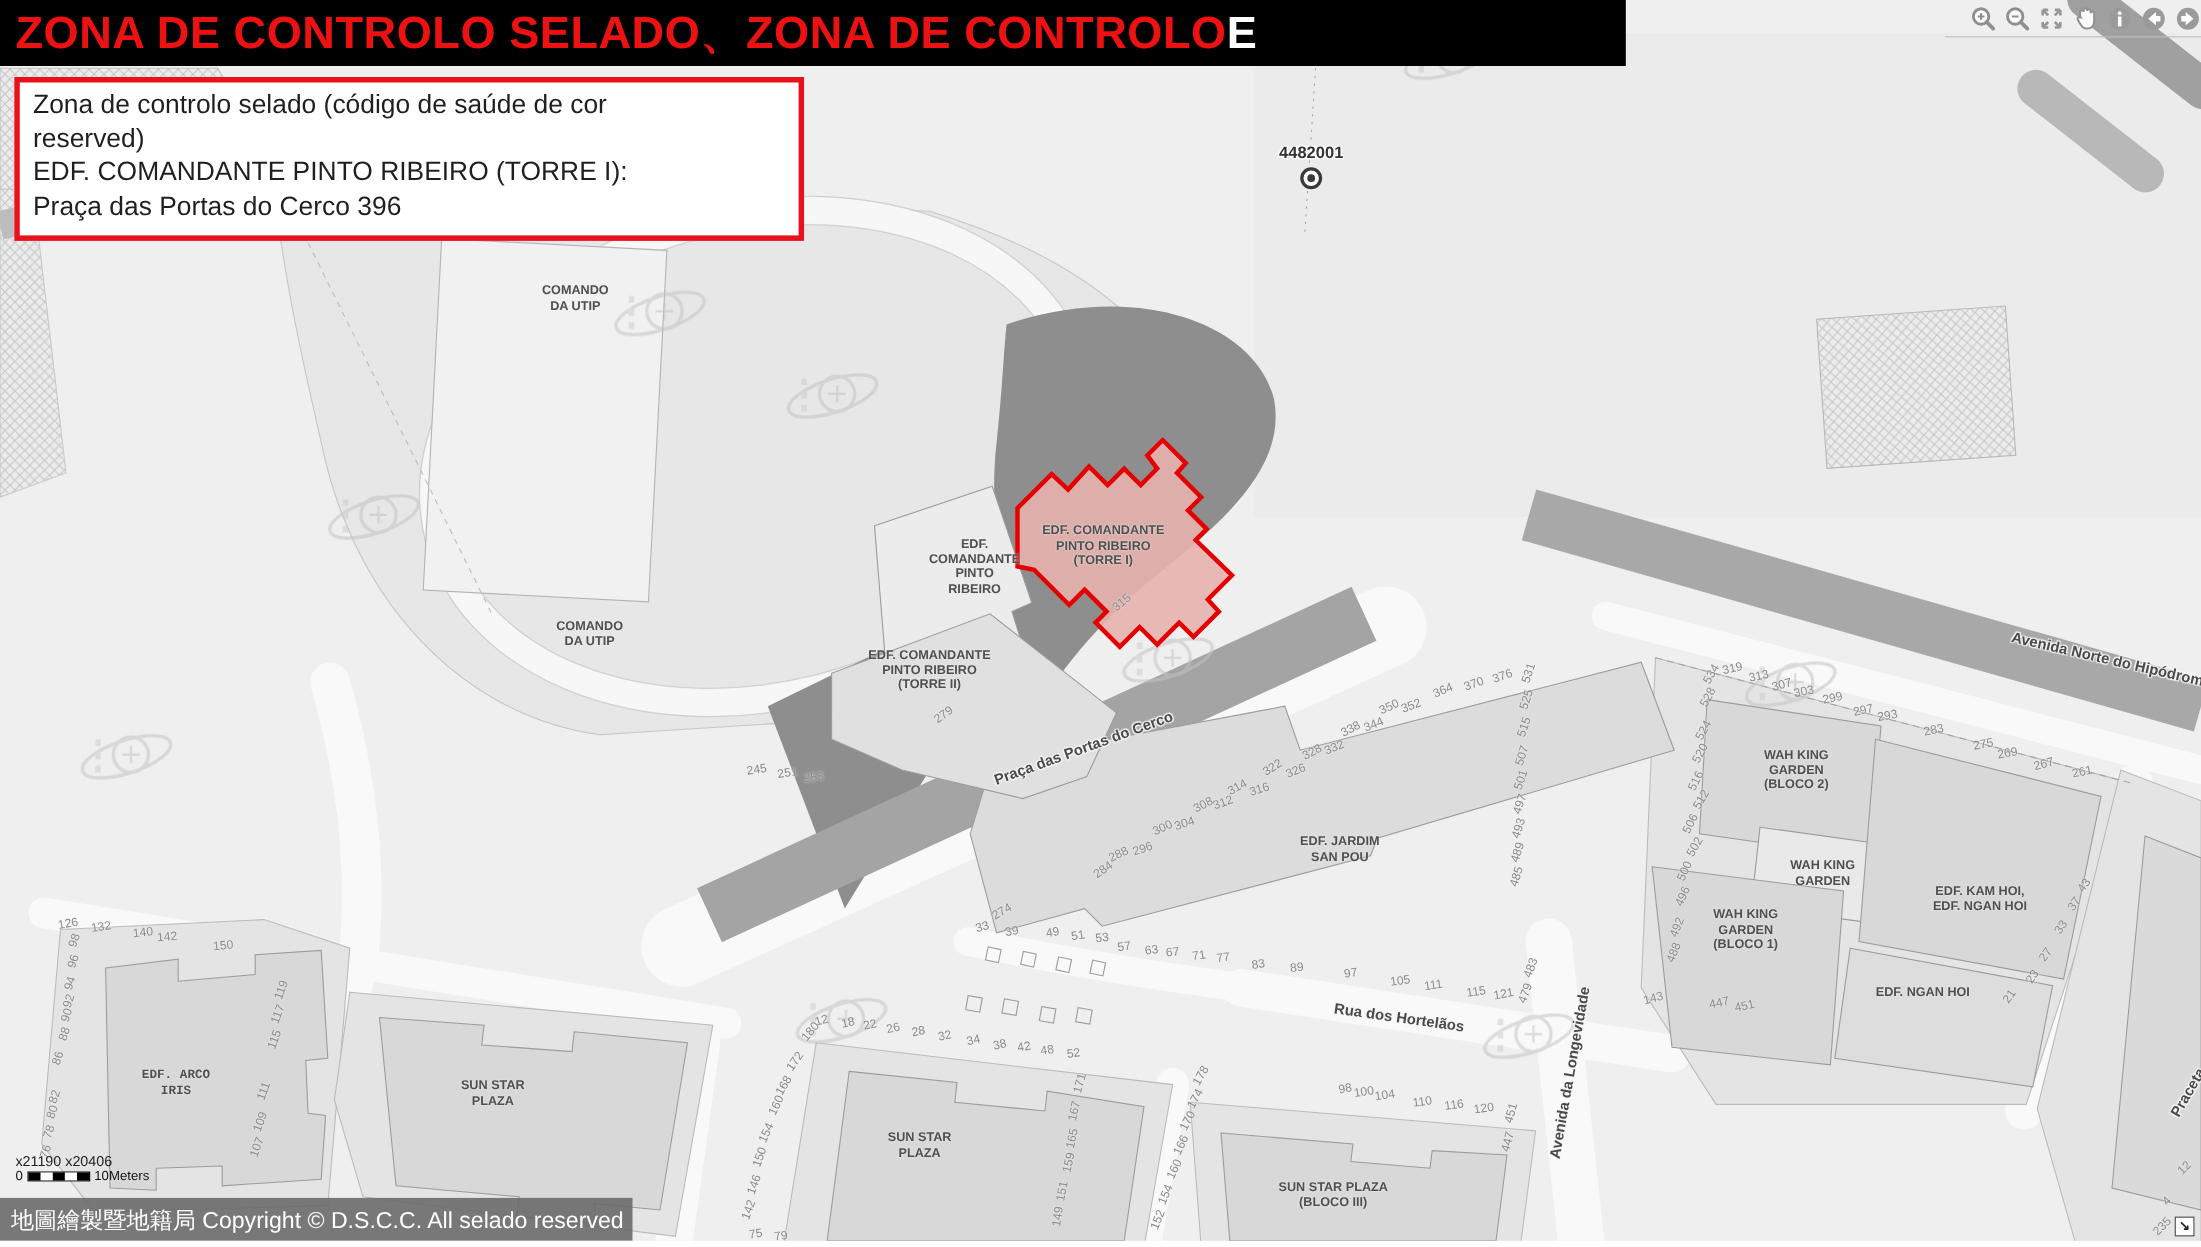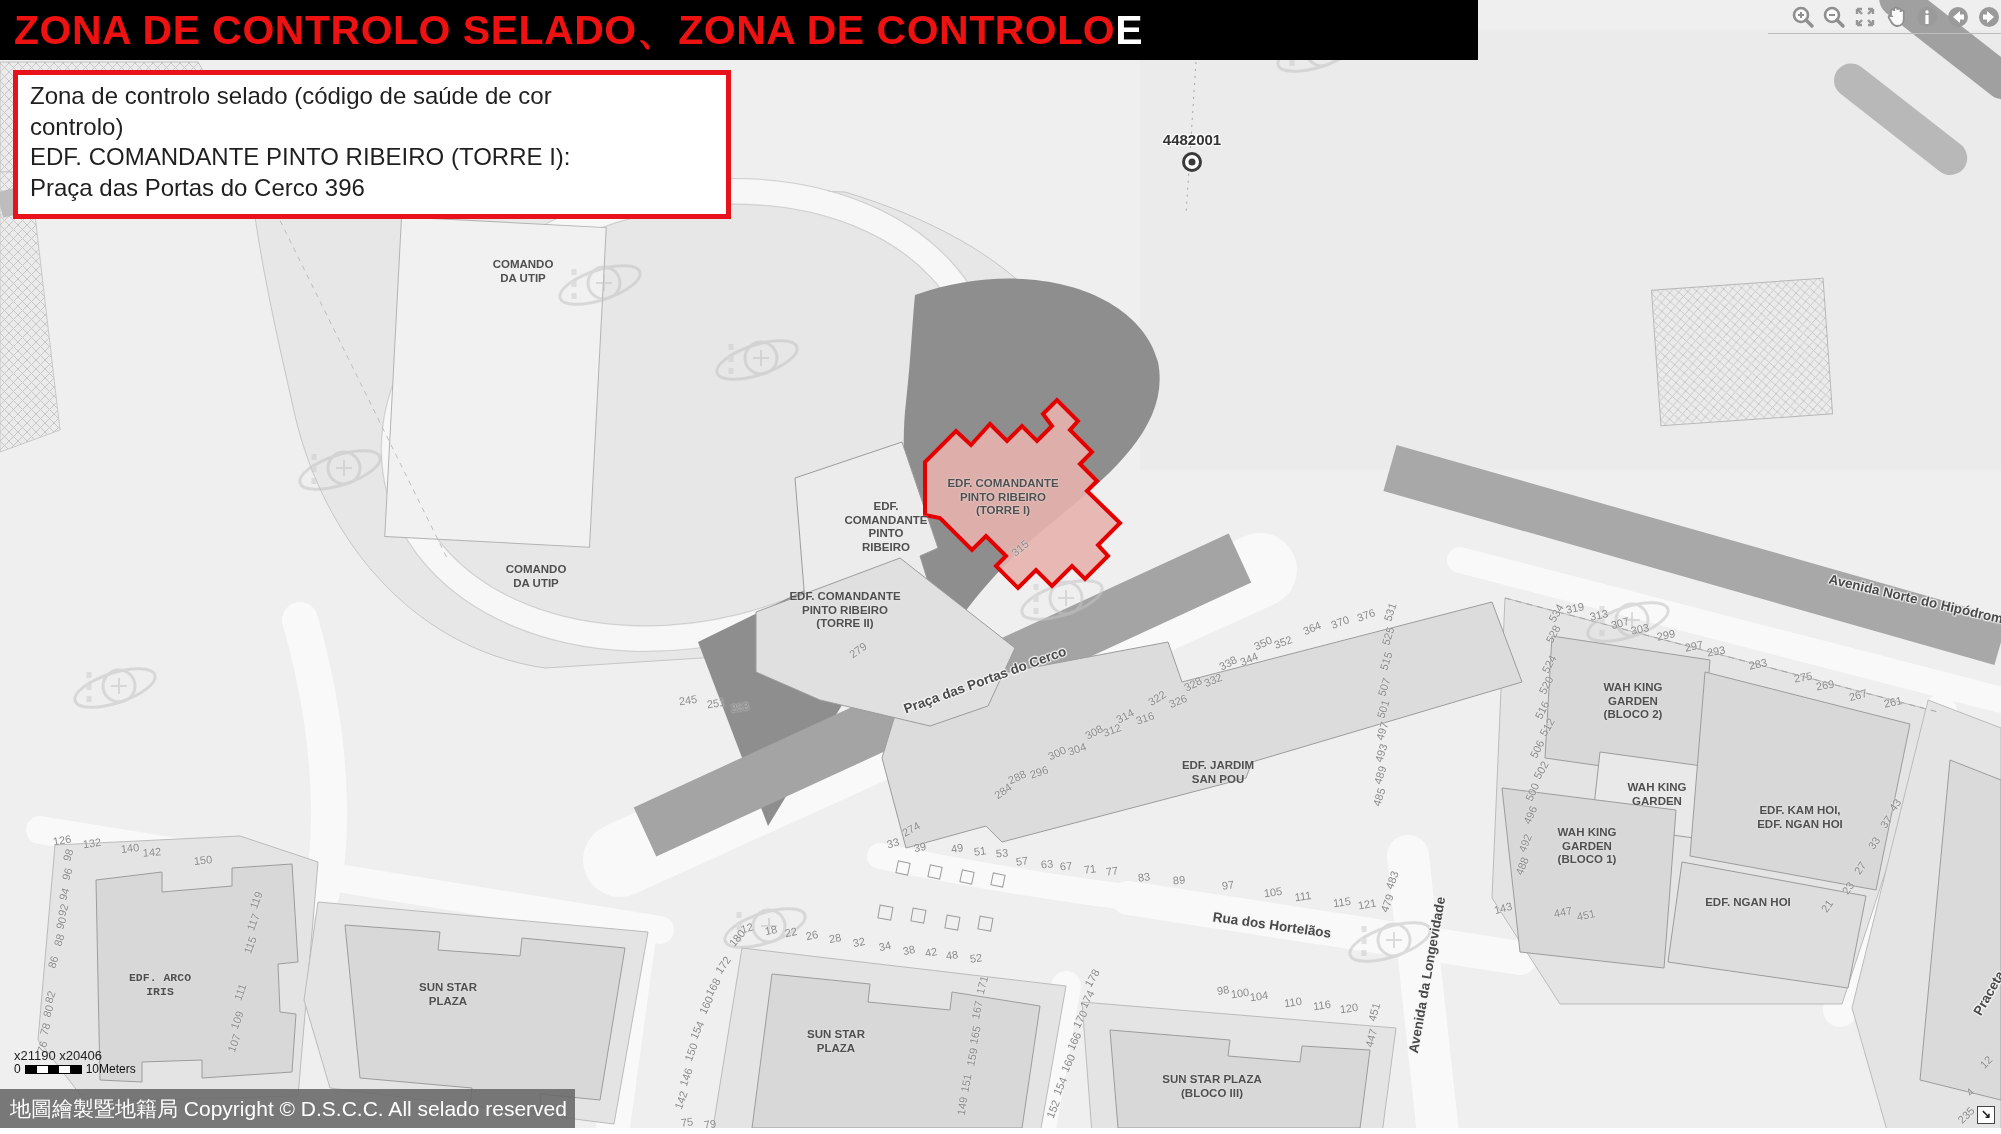--- a/index.html
+++ b/index.html
@@ -312,21 +312,21 @@
       <div class="hn" style="left: 1886px; top: 822px; transform: translate(-50%, -50%) rotate(-55deg);">37</div>
       <div class="hn" style="left: 1874px; top: 843px; transform: translate(-50%, -50%) rotate(-55deg);">33</div>
       <div class="hn" style="left: 1860px; top: 868px; transform: translate(-50%, -50%) rotate(-55deg);">27</div>
       <div class="hn" style="left: 1848px; top: 888px; transform: translate(-50%, -50%) rotate(-55deg);">23</div>
       <div class="hn" style="left: 1827px; top: 906px; transform: translate(-50%, -50%) rotate(-55deg);">21</div>
       <div class="hn" style="left: 1986px; top: 1062px; transform: translate(-50%, -50%) rotate(-45deg);">12</div>
       <div class="hn" style="left: 1970px; top: 1092px; transform: translate(-50%, -50%) rotate(-45deg);">4</div>
       <div class="hn" style="left: 1966px; top: 1115px; transform: translate(-50%, -50%) rotate(-45deg);">235</div>
       <div class="bl" style="left: 523px; top: 272px;">COMANDO<br>DA UTIP</div>
       <div class="bl" style="left: 536px; top: 577px;">COMANDO<br>DA UTIP</div>
-      <div class="bl" style="left: 886px; top: 527px;">EDF.<br>COMANDANTE<br>PINTO<br>RIBEIRO</div>
+      <div class="bl" style="left: 886px; top: 516px;">EDF.<br>COMANDANTE<br>PINTO<br>RIBEIRO</div>
       <div class="bl" style="left: 1003px; top: 497px;">EDF. COMANDANTE<br>PINTO RIBEIRO<br>(TORRE I)</div>
       <div class="bl" style="left: 845px; top: 610px;">EDF. COMANDANTE<br>PINTO RIBEIRO<br>(TORRE II)</div>
       <div class="bl" style="left: 1218px; top: 773px;">EDF. JARDIM<br>SAN POU</div>
       <div class="bl" style="left: 448px; top: 995px;">SUN STAR<br>PLAZA</div>
       <div class="bl" style="left: 836px; top: 1042px;">SUN STAR<br>PLAZA</div>
       <div class="bl" style="left: 1212px; top: 1087px;">SUN STAR PLAZA<br>(BLOCO III)</div>
       <div class="bl" style="left: 160px; top: 985px; font-family: Liberation Mono, monospace;">EDF. ARCO<br>IRIS</div>
       <div class="bl" style="left: 1633px; top: 701px;">WAH KING<br>GARDEN<br>(BLOCO 2)</div>
       <div class="bl" style="left: 1657px; top: 795px;">WAH KING<br>GARDEN</div>
       <div class="bl" style="left: 1587px; top: 846px;">WAH KING<br>GARDEN<br>(BLOCO 1)</div>
@@ -345,21 +345,21 @@
     <circle cx="11" cy="11" r="3.5" fill="#3a3a3a"></circle>
   </svg>
 
   <div id="banner">
     <span style="color:#ee1111">ZONA DE CONTROLO SELADO、ZONA DE CONTROLO </span>
     <span style="color:#ffffff">E </span>
   </div>
 
   <div id="infobox">
     <div><span class="u">Zona de controlo selado (código de saúde de cor</span></div>
-    <div><span class="u">controlo)</span></div>
+    <div><span class="u">reserved)</span></div>
     <div>EDF. COMANDANTE PINTO RIBEIRO (TORRE I):</div>
     <div>Praça das Portas do Cerco 396</div>
   </div>
 
   <div id="toolbar">
     <svg class="tbicon" viewBox="0 0 26 26">
       <circle cx="11" cy="11" r="7" fill="#fafafa" stroke="#8f8f8f" stroke-width="2.6"></circle>
       <path d="M16,16 L22,22" stroke="#8f8f8f" stroke-width="3.4" stroke-linecap="round"></path>
       <path d="M8,11 h6 M11,8 v6" stroke="#8f8f8f" stroke-width="2"></path>
     </svg>

